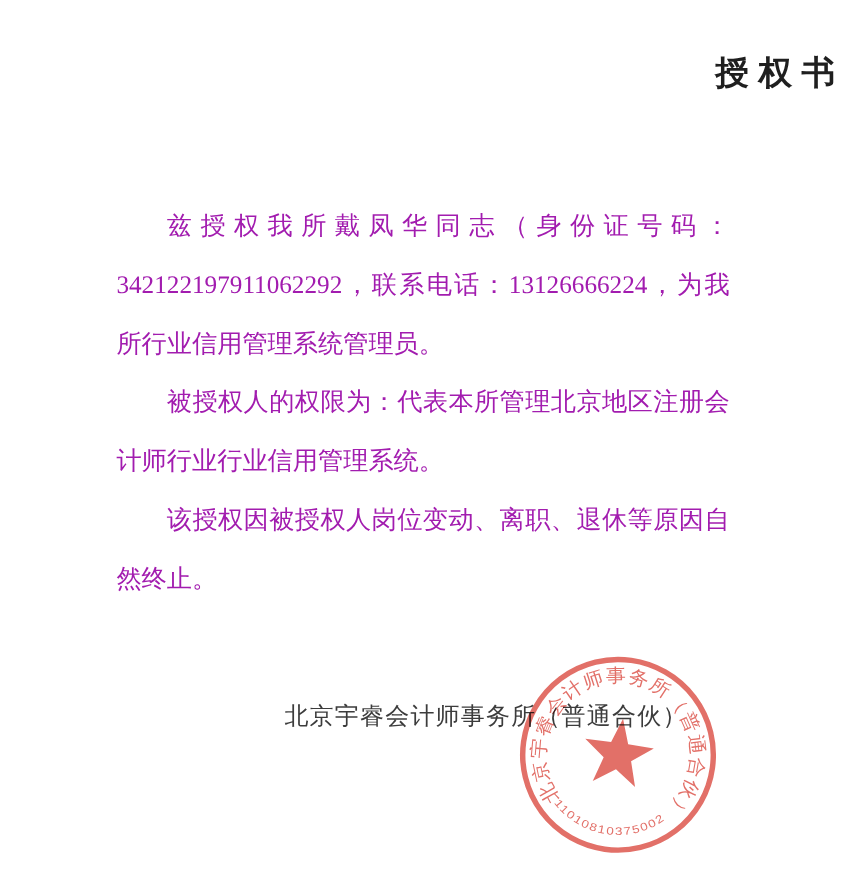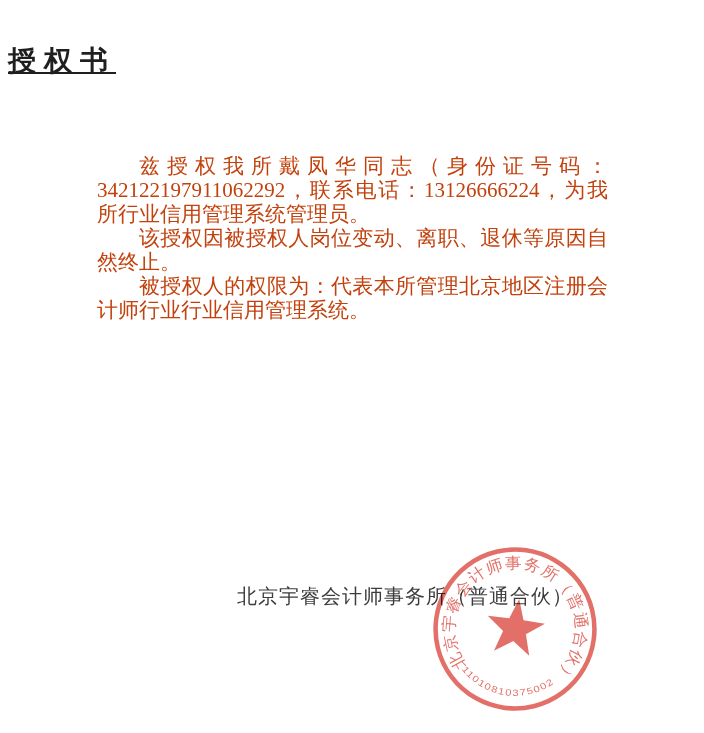--- a/index.html
+++ b/index.html
@@ -10,36 +10,35 @@
     height: 733px;
     background: #ffffff;
     overflow: hidden;
     font-family: "Liberation Serif", "DejaVu Serif", serif;
   }
   .doc-title {
     position: absolute;
     top: 42px;
     left: 0;
     right: 0;
-    text-align: left;
+    text-align: right;
     font-size: 28px;
     font-weight: 700;
     letter-spacing: 8px;
     padding-left: 8px; 
     color: #1f1f1f;
-    text-decoration: underline;
   }
   .doc-body {
     position: absolute;
     left: 97px;
-    top: 154px;
+    top: 164px;
     width: 511px;
     font-size: 21px;
-    line-height: 24px;
-    color: #c2410c;
+    line-height: 49px;
+    color: #a21caf;
     text-align: justify;
   }
   .doc-body p {
     margin: 0;
     text-indent: 2em;
     word-break: normal;
   }
   .signature-line {
     position: absolute;
     top: 583px;
@@ -76,22 +75,22 @@
 </style>
 </head>
 <body>
 
 <div class="page">
 
   <div class="doc-title">授权书</div>
 
   <div class="doc-body">
     <p>兹授权我所戴凤华同志（身份证号码：342122197911062292，联系电话：13126666224，为我所行业信用管理系统管理员。</p>
+    <p>被授权人的权限为：代表本所管理北京地区注册会计师行业行业信用管理系统。</p>
     <p>该授权因被授权人岗位变动、离职、退休等原因自然终止。</p>
-    <p>被授权人的权限为：代表本所管理北京地区注册会计师行业行业信用管理系统。</p>
   </div>
 
   <div class="signature-line">北京宇睿会计师事务所（普通合伙）</div>
 
 
   <svg class="seal" viewBox="0 0 170 170" aria-hidden="true">
     <defs>
       <path id="arc-company" d="M 42.6,127.4 A 60,60 0 1 1 127.4,127.4" fill="none"></path>
       <path id="arc-code" d="M 38.3,131.7 A 66,66 0 0 0 131.7,131.7" fill="none"></path>
     </defs>

